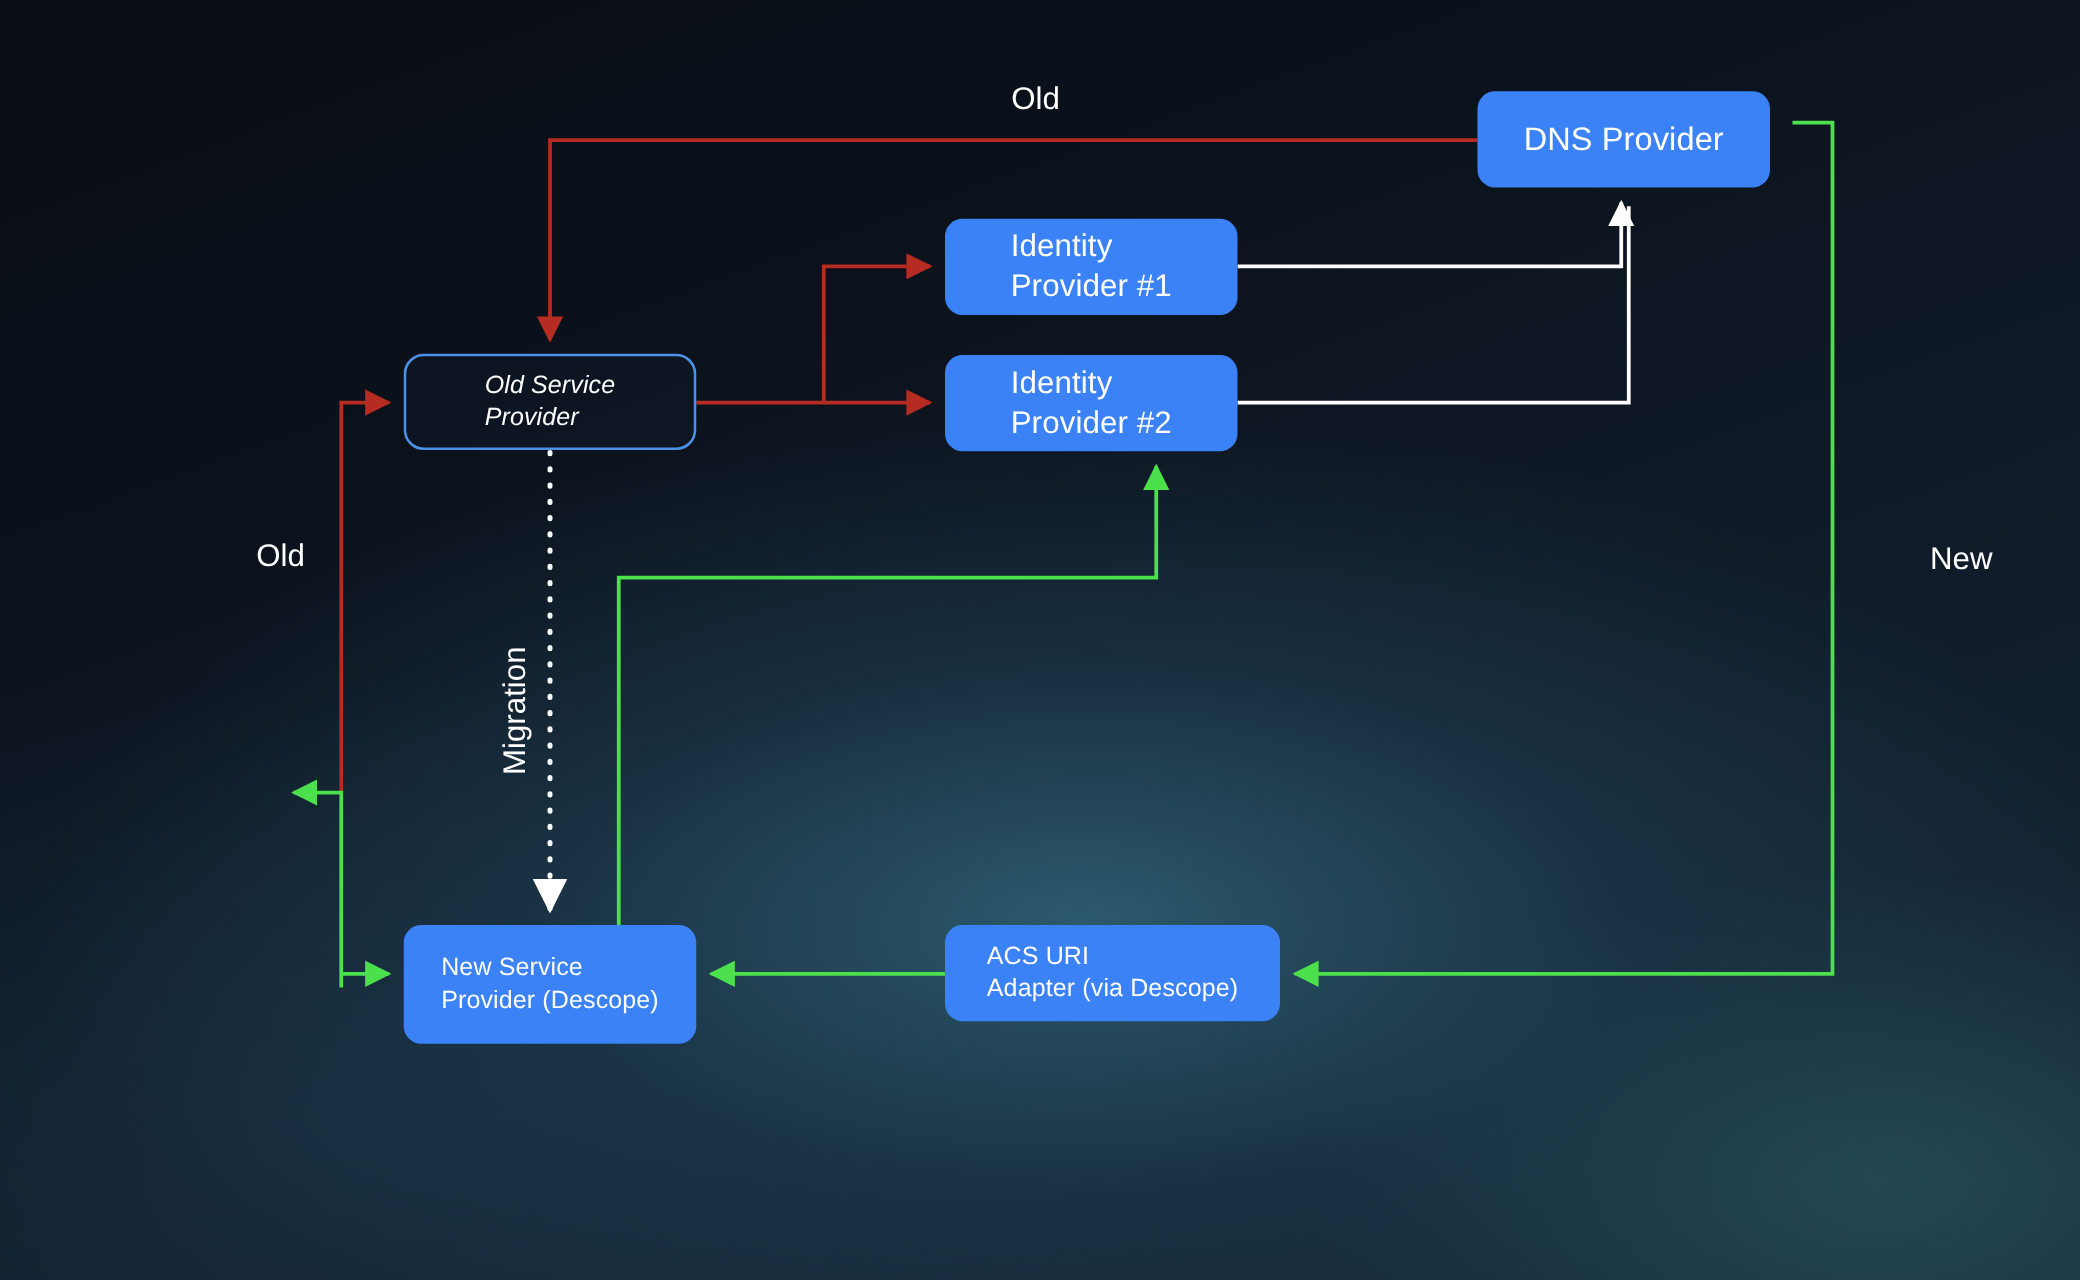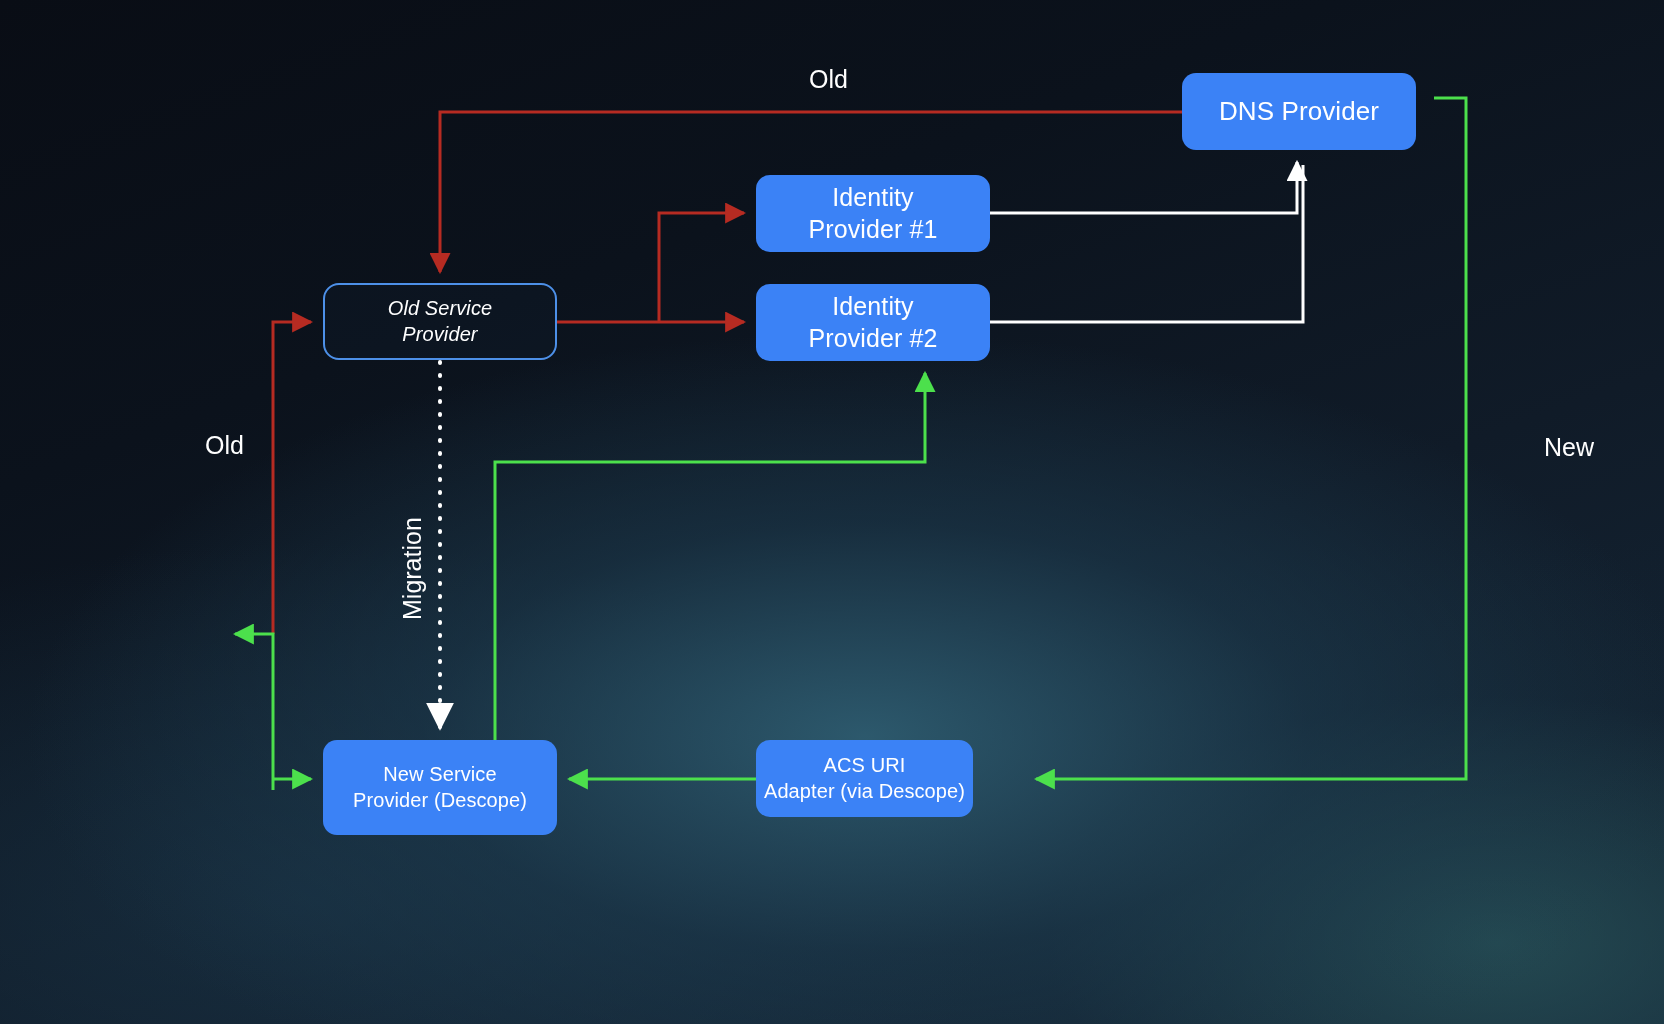--- a/index.html
+++ b/index.html
@@ -25,21 +25,20 @@
     inset: 0;
     width: 1664px;
     height: 1024px;
   }
   .node {
     position: absolute;
     box-sizing: border-box;
     display: flex;
     align-items: center;
     justify-content: center;
-    text-align: center;
     color: #ffffff;
     border-radius: 14px;
     line-height: 1.26;
     white-space: pre-line;
     letter-spacing: 0.1px;
   }
   .node.solid {
     background: #3b82f6;
   }
   .node.outline {
@@ -110,21 +109,21 @@
   <div class="node solid" style="left:756px; top:284px; width:234px; height:77px; font-size:25px;">Identity
 Provider #2</div>
 
   <div class="node outline" style="left:323px; top:283px; width:234px; height:77px; font-size:20px;">Old Service
 Provider</div>
 
 
   <div class="node solid" style="left:323px; top:740px; width:234px; height:95px; font-size:20px;">New Service
 Provider (Descope)</div>
 
-  <div class="node solid" style="left:756px; top:740px; width:217px; height:77px; font-size:20px;">ACS URI
+  <div class="node solid" style="left:756px; top:740px; width:268px; height:77px; font-size:20px;">ACS URI
 Adapter (via Descope)</div>
 
   <div class="edge-label" style="left:809px; top:65px;">Old</div>
 
   <div class="edge-label" style="left:205px; top:431px;">Old</div>
 
   <div class="edge-label" style="left:1544px; top:433px;">New</div>
 
   <div class="edge-label rot" style="left:398px; top:620px;">Migration</div>
 

